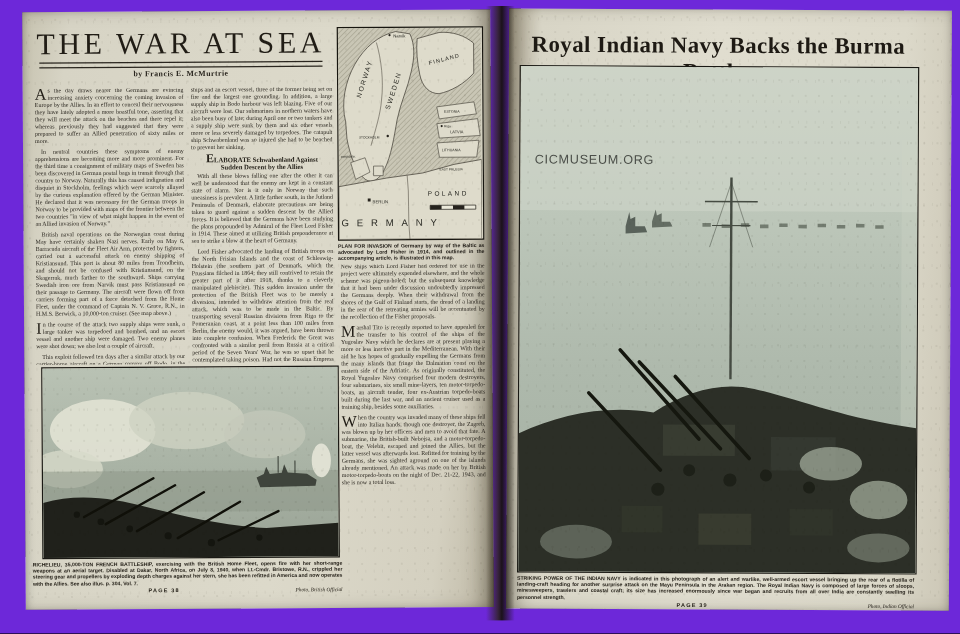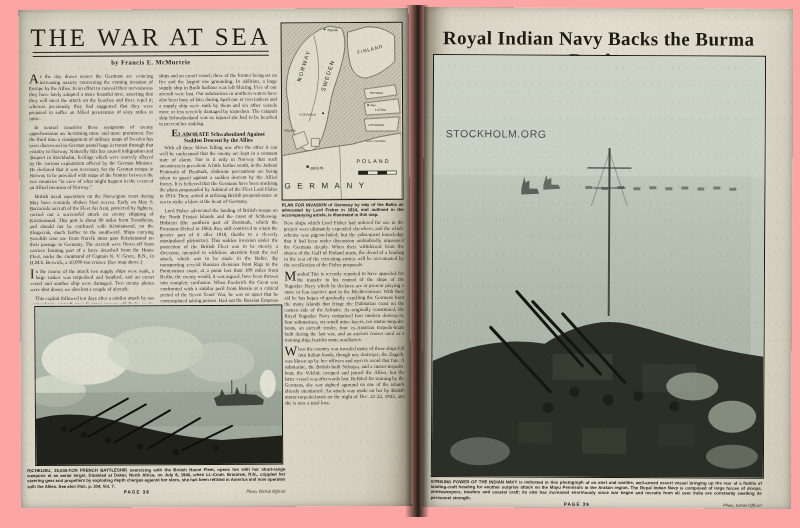--- a/index.html
+++ b/index.html
@@ -1,16 +1,16 @@
 <!DOCTYPE html>
 <html><head>
 <meta charset="utf-8">
 <style>
   html,body { margin:0; padding:0; background:#000; }
-  .stage { position:relative; width:800px; height:528px; background:#fca5a5; overflow:hidden;
+  .stage { position:relative; width:800px; height:528px; background:#6d28d9; overflow:hidden;
            font-family:"Liberation Serif", serif; color:#2b2720; }
   .page { position:absolute; overflow:hidden; }
   .page::after { content:""; position:absolute; inset:0; pointer-events:none; opacity:.45;
     background-image: radial-gradient(rgba(40,35,20,.18) .5px, transparent .6px),
                       radial-gradient(rgba(40,35,20,.12) .5px, transparent .6px);
     background-size: 11px 13px, 7px 17px; }
   .page-left { left:20px; top:9px; width:390px; height:498px; transform:rotate(-0.35deg);
     background: linear-gradient(97deg,#c6c2af 0%, #d7d4c5 9%, #dcd9ca 58%, #d4d0c0 88%, #bdb7a4 100%);
     box-shadow: inset -14px 0 18px -8px rgba(50,42,26,.55), inset 3px 0 8px -3px rgba(0,0,0,.35); }
   .page-right { left:423px; top:8px; width:369px; height:500px; transform:rotate(0.3deg);
@@ -264,21 +264,21 @@
             <circle cx="242" cy="350" r="5"></circle>
         </g>
         <g>
           <rect x="86" y="366" width="34" height="22" fill="#31352a"></rect>
           <rect x="150" y="372" width="44" height="26" fill="#383b2f"></rect>
           <rect x="226" y="368" width="36" height="22" fill="#30342a"></rect>
         </g>
         <ellipse cx="48" cy="396" rx="30" ry="14" fill="#8d978a" opacity="0.5"></ellipse>
         <ellipse cx="300" cy="400" rx="26" ry="12" fill="#9aa394" opacity="0.5"></ellipse>
       </svg>
-      <div class="watermark">STOCKHOLM.ORG</div>
+      <div class="watermark">CICMUSEUM.ORG</div>
     </div>
 
     <div class="caption caption-right">
       <div>STRIKING POWER OF THE INDIAN NAVY is indicated in this photograph of an alert and warlike, well-armed escort vessel bringing up the rear of a flotilla of landing-craft heading for another surprise attack on the Mayu Peninsula in the Arakan region. The Royal Indian Navy is composed of large forces of sloops, minesweepers, trawlers and coastal craft; its size has increased enormously since war began and recruits from all over India are constantly swelling its personnel strength.</div>
       <div class="cap-footer">
         <span class="sp"></span>
         <span class="pagenum">PAGE 39</span>
         <span class="sp"></span>
         <span class="credit">Photo, Indian Official</span>
       </div>

